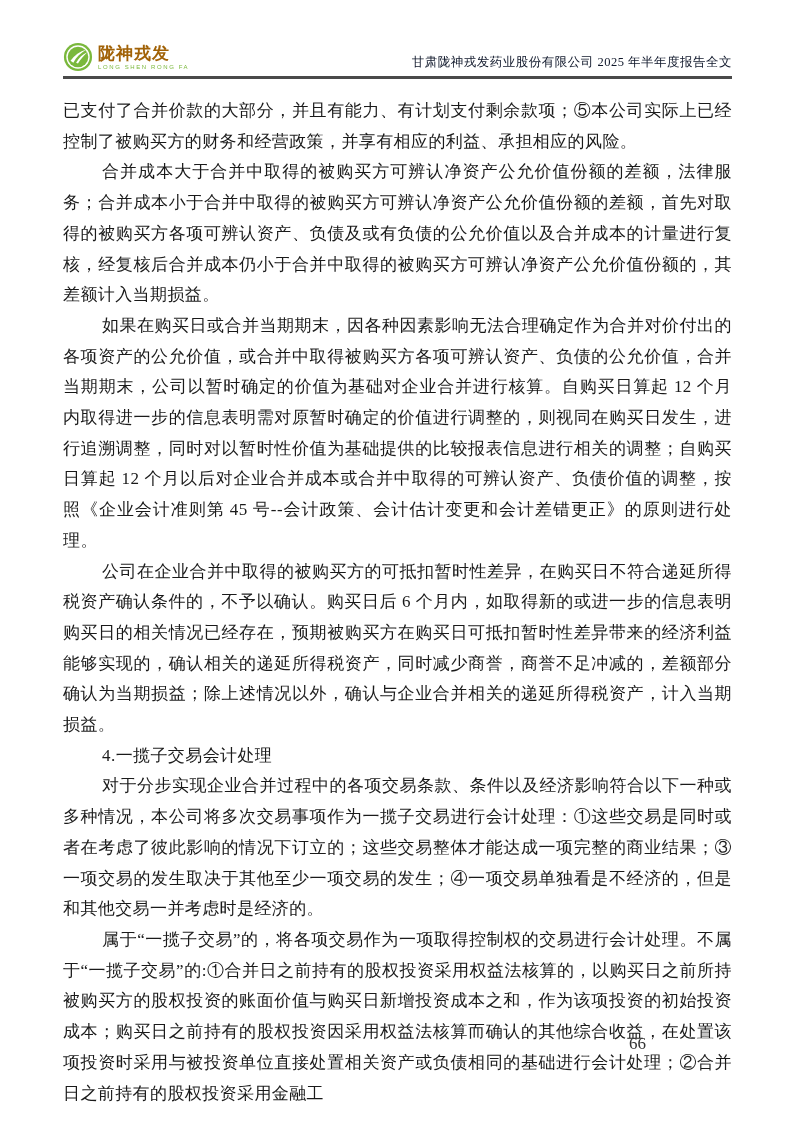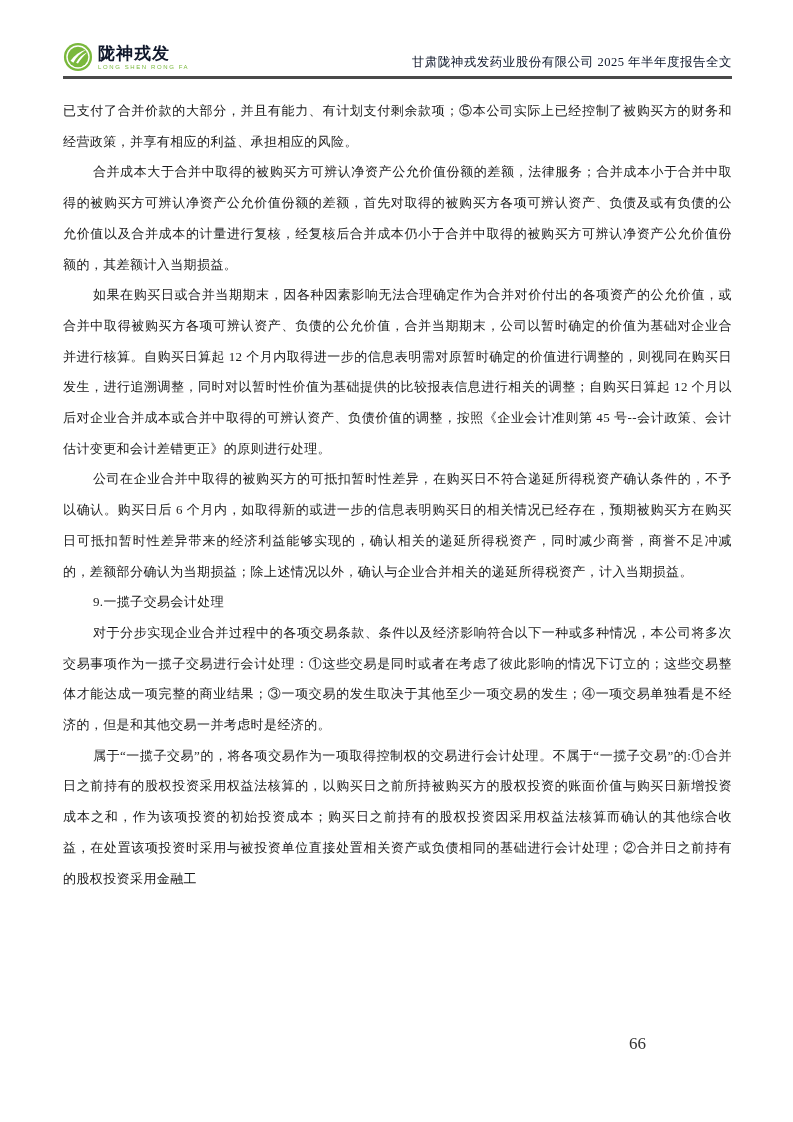--- a/index.html
+++ b/index.html
@@ -31,21 +31,21 @@
     display: flex;
     align-items: center;
     gap: 5px;
   }
   .logo-mark { width: 30px; height: 30px; flex: 0 0 auto; }
   .logo-text { display: flex; flex-direction: column; line-height: 1; }
   .brand-cn {
     font-family: "Liberation Sans", sans-serif;
     font-weight: bold;
     font-size: 17px;
-    color: #0f172a;
+    color: #a16207;
     letter-spacing: 1px;
   }
   .brand-en {
     font-family: "Liberation Sans", sans-serif;
     font-size: 6px;
     color: #7ab83c;
     letter-spacing: 1.6px;
     margin-top: 2px;
   }
   .header-title {
@@ -55,21 +55,21 @@
     padding-bottom: 1px;
   }
   
   .content {
     position: absolute;
     top: 96px;
     left: 63px;
     width: 669px;
   }
   .content p {
-    font-size: 13px;
+    font-size: 17px;
     line-height: 30.7px;
     text-align: justify;
     text-indent: 2.3em;
     letter-spacing: 0.4px;
     color: #1a1a1a;
   }
   .content p.no-indent { text-indent: 0; }
   
   .footer {
     position: absolute;
@@ -102,20 +102,20 @@
       </div>
     </div>
     <div class="header-title">甘肃陇神戎发药业股份有限公司 2025 年半年度报告全文</div>
   </div>
 
   <div class="content">
     <p class="no-indent">已支付了合并价款的大部分，并且有能力、有计划支付剩余款项；⑤本公司实际上已经控制了被购买方的财务和经营政策，并享有相应的利益、承担相应的风险。</p>
     <p>合并成本大于合并中取得的被购买方可辨认净资产公允价值份额的差额，法律服务；合并成本小于合并中取得的被购买方可辨认净资产公允价值份额的差额，首先对取得的被购买方各项可辨认资产、负债及或有负债的公允价值以及合并成本的计量进行复核，经复核后合并成本仍小于合并中取得的被购买方可辨认净资产公允价值份额的，其差额计入当期损益。</p>
     <p>如果在购买日或合并当期期末，因各种因素影响无法合理确定作为合并对价付出的各项资产的公允价值，或合并中取得被购买方各项可辨认资产、负债的公允价值，合并当期期末，公司以暂时确定的价值为基础对企业合并进行核算。自购买日算起 12 个月内取得进一步的信息表明需对原暂时确定的价值进行调整的，则视同在购买日发生，进行追溯调整，同时对以暂时性价值为基础提供的比较报表信息进行相关的调整；自购买日算起 12 个月以后对企业合并成本或合并中取得的可辨认资产、负债价值的调整，按照《企业会计准则第 45 号--会计政策、会计估计变更和会计差错更正》的原则进行处理。</p>
     <p>公司在企业合并中取得的被购买方的可抵扣暂时性差异，在购买日不符合递延所得税资产确认条件的，不予以确认。购买日后 6 个月内，如取得新的或进一步的信息表明购买日的相关情况已经存在，预期被购买方在购买日可抵扣暂时性差异带来的经济利益能够实现的，确认相关的递延所得税资产，同时减少商誉，商誉不足冲减的，差额部分确认为当期损益；除上述情况以外，确认与企业合并相关的递延所得税资产，计入当期损益。</p>
-    <p>9.一揽子交易会计处理</p>
+    <p>4.一揽子交易会计处理</p>
     <p>对于分步实现企业合并过程中的各项交易条款、条件以及经济影响符合以下一种或多种情况，本公司将多次交易事项作为一揽子交易进行会计处理：①这些交易是同时或者在考虑了彼此影响的情况下订立的；这些交易整体才能达成一项完整的商业结果；③一项交易的发生取决于其他至少一项交易的发生；④一项交易单独看是不经济的，但是和其他交易一并考虑时是经济的。</p>
     <p>属于“一揽子交易”的，将各项交易作为一项取得控制权的交易进行会计处理。不属于“一揽子交易”的:①合并日之前持有的股权投资采用权益法核算的，以购买日之前所持被购买方的股权投资的账面价值与购买日新增投资成本之和，作为该项投资的初始投资成本；购买日之前持有的股权投资因采用权益法核算而确认的其他综合收益，在处置该项投资时采用与被投资单位直接处置相关资产或负债相同的基础进行会计处理；②合并日之前持有的股权投资采用金融工</p>
   </div>
 
   <div class="footer">66</div>
 
 </div>
 
 </body></html>

